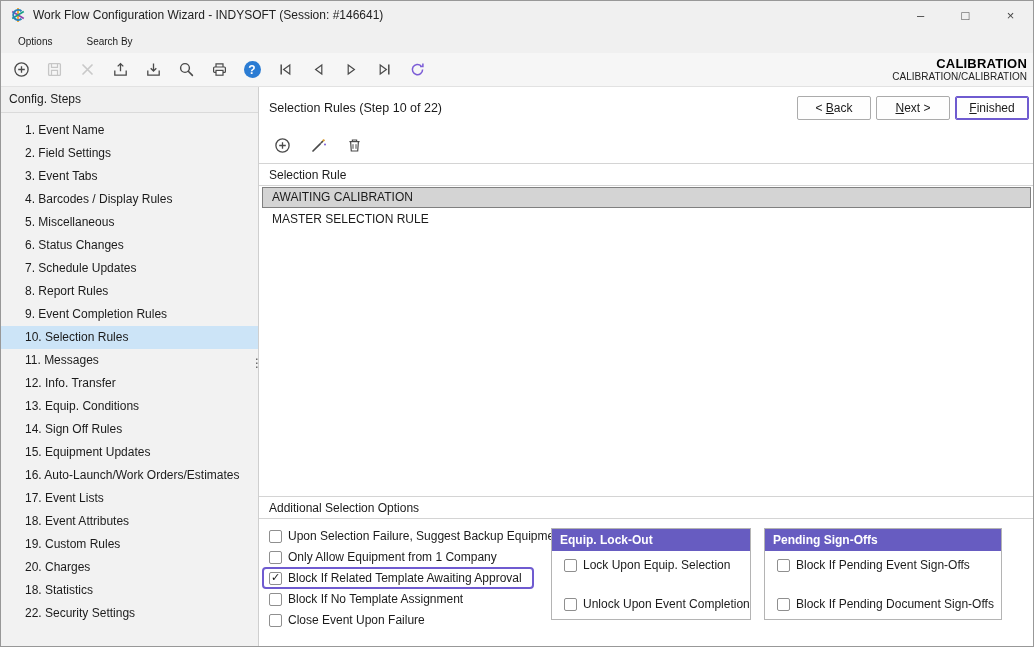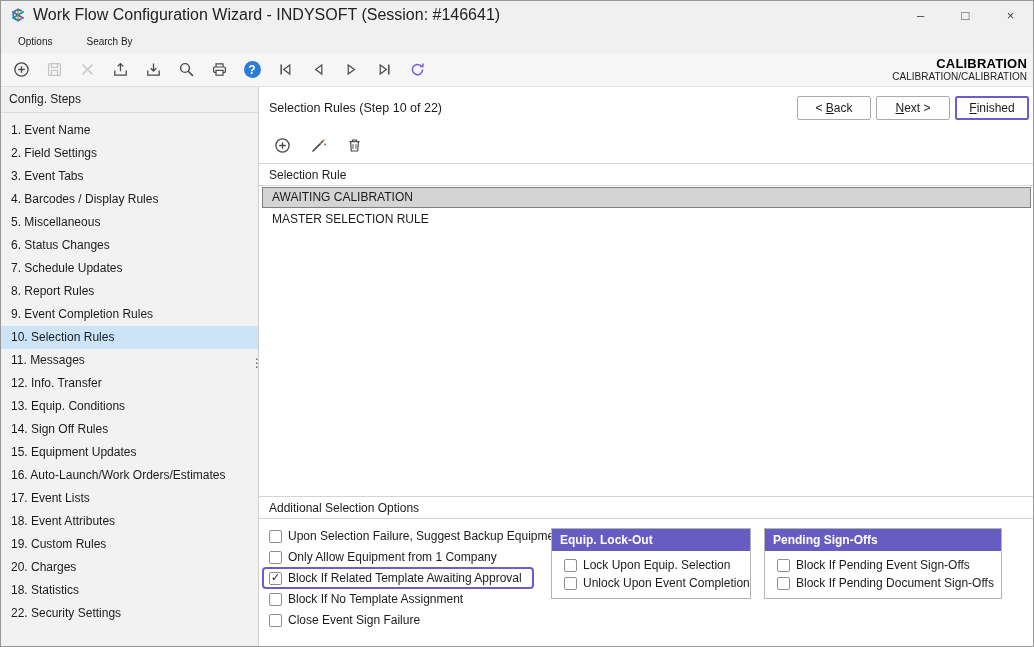--- a/index.html
+++ b/index.html
@@ -2,21 +2,21 @@
 <html><head>
 <meta charset="utf-8">
 <style>
   *{box-sizing:border-box;margin:0;padding:0}
   body{margin:0;background:#6e6e6e;font-family:"Liberation Sans","DejaVu Sans",sans-serif;font-size:12px;color:#1b1b1b;-webkit-font-smoothing:antialiased}
   .window{width:1034px;height:647px;background:#fff;border:1px solid #989898;display:flex;flex-direction:column;overflow:hidden}
 
   
   .titlebar{height:28px;background:#f0f0f0;display:flex;align-items:center;flex:0 0 auto}
   .app-icon{width:18px;height:18px;margin:0 6px 0 8px;flex:0 0 auto}
-  .title-text{flex:1;font-size:16px;color:#222;white-space:nowrap;overflow:hidden}
+  .title-text{flex:1;font-size:12px;color:#222;white-space:nowrap;overflow:hidden}
   .win-controls{display:flex;align-self:stretch}
   .win-btn{width:45px;border:none;background:transparent;font-size:13px;color:#444;display:flex;align-items:center;justify-content:center;font-family:inherit}
 
   
   .menubar{height:24px;background:#f0f0f0;display:flex;align-items:stretch;flex:0 0 auto}
   .menu-item{padding:0 17px;display:flex;align-items:center;color:#1b1b1b;background:transparent;border:none;font-family:Liberation Sans, sans-serif;font-size:10px}
 
   
   .toolbar{height:34px;background:#f6f6f6;display:flex;align-items:center;padding-left:8px;gap:9px;flex:0 0 auto;border-bottom:1px solid #e2e2e2}
   .tool-btn{width:24px;height:26px;display:flex;align-items:center;justify-content:center;background:transparent;border:none;padding:0}
@@ -24,21 +24,21 @@
   .toolbar-spacer{flex:1}
   .context{display:flex;flex-direction:column;align-items:flex-end;padding-right:6px;line-height:1.2}
   .context-title{font-weight:bold;font-size:13px;color:#000;letter-spacing:.2px}
   .context-subtitle{font-size:10px;color:#222}
 
   
   .layout{flex:1;display:flex;min-height:0;position:relative}
   .sidebar{width:258px;flex:0 0 auto;background:#f2f2f2;border-right:1px solid #cfcfcf;display:flex;flex-direction:column}
   .sidebar-header{height:26px;line-height:25px;padding-left:8px;background:#f0f0f0;border-bottom:1px solid #dadada;color:#1b1b1b;flex:0 0 auto}
   .steps{padding-top:6px;overflow:hidden}
-  .step{height:23px;line-height:23px;padding-left:10px;white-space:nowrap;cursor:default}
+  .step{height:23px;line-height:23px;padding-left:24px;white-space:nowrap;cursor:default}
   .step.selected{background:#cce4f7}
   .splitter-grip{position:absolute;left:251px;top:264px;width:10px;height:24px;display:flex;align-items:center;justify-content:center;color:#555;cursor:col-resize}
   .splitter-grip::after{content:"\22EE";font-size:12px}
 
   
   .main{flex:1;min-width:0;display:flex;flex-direction:column;background:#fff}
   .main-header{display:flex;align-items:center;padding:9px 4px 7px 10px;flex:0 0 auto}
   .main-title{font-weight:normal;font-size:12.5px;flex:1}
   .wizard-buttons{display:flex;gap:5px}
   .btn{min-width:74px;height:24px;padding:0 10px;background:#fefefe;border:1px solid #ababab;border-radius:2px;font-size:12px;font-family:inherit;display:inline-flex;align-items:center;justify-content:center;color:#1b1b1b}
@@ -57,21 +57,21 @@
   .cb-col{display:flex;flex-direction:column;gap:5px;width:282px;flex:0 0 auto}
   .cb-row{display:flex;align-items:center;gap:6px;height:16px;white-space:nowrap}
   .cb-row.focused{border:2px solid #6f5bd0;border-radius:4px;height:22px;padding:0 6px 0 5px;margin:-3px 0 -3px -7px;width:272px}
   .cb{width:13px;height:13px;border:1px solid #8f8f8f;border-radius:2px;background:#fff;flex:0 0 auto;display:inline-flex;align-items:center;justify-content:center;font-size:11px;color:#111;line-height:1}
   .cb.checked::after{content:"\2713";font-weight:bold;margin-top:-1px}
 
   .groupbox{border:1px solid #b4b4b4;background:#fff;flex:0 0 auto}
   .gb-lockout{width:200px;margin-left:0}
   .gb-signoffs{width:238px;margin-left:13px}
   .gb-header{height:22px;line-height:22px;padding-left:8px;background:#675cc1;color:#fff;font-weight:bold;font-size:12px}
-  .gb-body{padding:6px 8px 7px 12px;display:flex;flex-direction:column;gap:2px}
+  .gb-body{padding:6px 8px 7px 12px;display:flex;flex-direction:column;gap:23px}
 </style>
 </head>
 <body>
 
 <div class="window">
 
   <div class="titlebar">
     <svg class="app-icon" viewBox="0 0 18 18">
       <path d="M9 2v14" stroke="#f39c12" stroke-width="1.6"></path>
       <path d="M3.2 5.5l11.6 7" stroke="#8e44ad" stroke-width="1.6"></path>
@@ -276,21 +276,21 @@
           <label class="cb-row focused">
             <span class="cb checked"></span>
             <span>Block If Related Template Awaiting Approval</span>
           </label>
           <label class="cb-row">
             <span class="cb"></span>
             <span>Block If No Template Assignment</span>
           </label>
           <label class="cb-row">
             <span class="cb"></span>
-            <span>Close Event Sign Failure</span>
+            <span>Close Event Upon Failure</span>
           </label>
         </div>
 
         <div class="groupbox gb-lockout">
           <div class="gb-header">Equip. Lock-Out</div>
           <div class="gb-body">
             <label class="cb-row">
               <span class="cb"></span>
               <span>Lock Upon Equip. Selection</span>
             </label>

